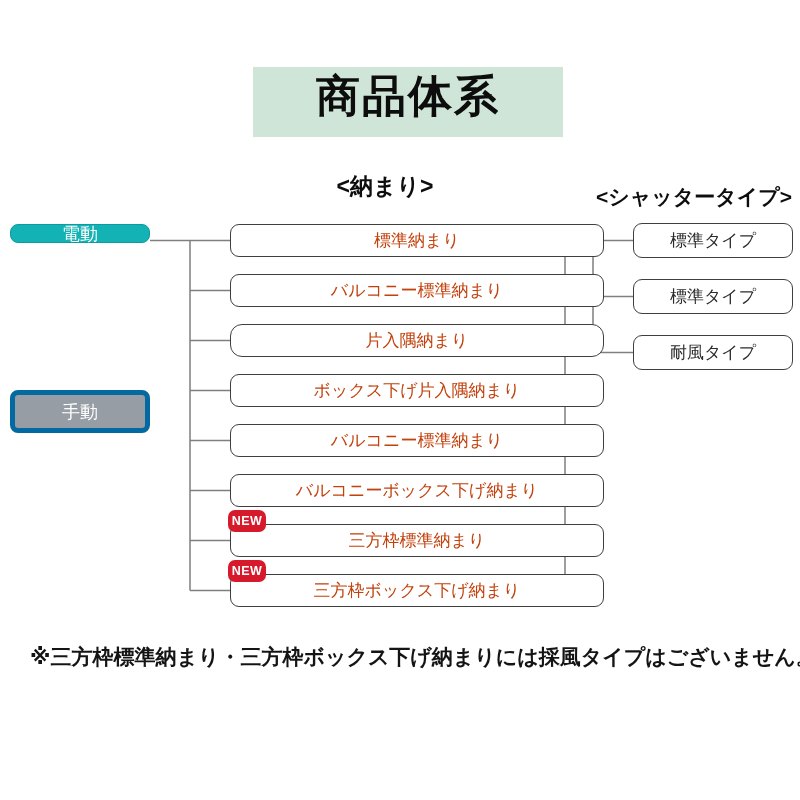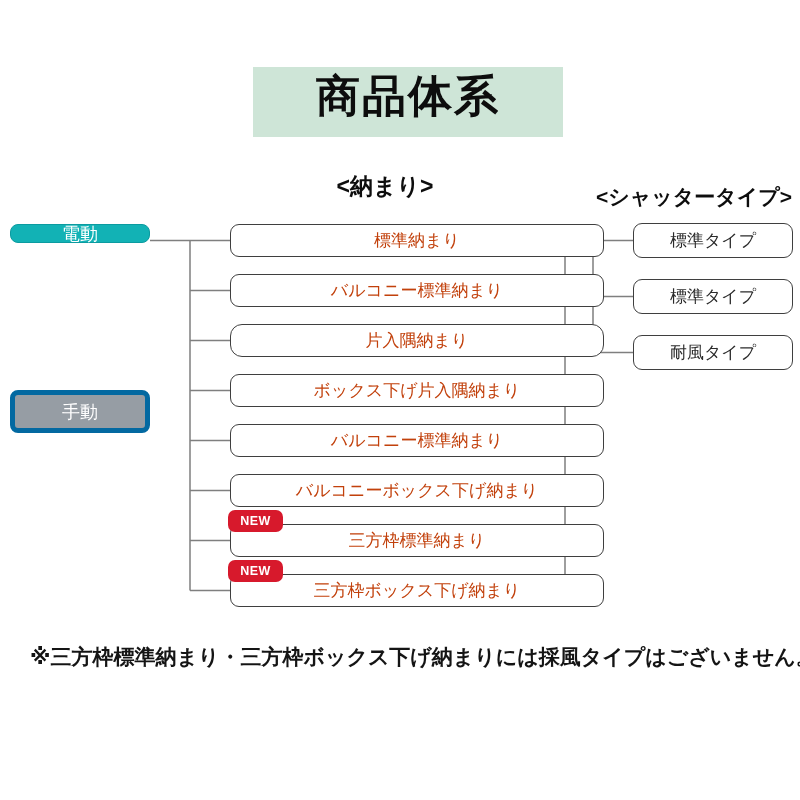--- a/index.html
+++ b/index.html
@@ -30,21 +30,21 @@
   .nbox {
     position: absolute; left: 230px; width: 374px; height: 33px; z-index: 2;
     background: #ffffff; border: 1.4px solid #3f3f3f; border-radius: 9px;
     font-size: 17px; color: #c2410c;
     display: flex; align-items: center; justify-content: center;
   }
   .r0 { top: 224px; } .r1 { top: 274px; } .r2 { top: 324px; border-radius: 12px; } .r3 { top: 374px; }
   .r4 { top: 424px; } .r5 { top: 474px; } .r6 { top: 524px; } .r7 { top: 574px; }
 
   .new-badge {
-    position: absolute; left: 228px; width: 55px; height: 22px; z-index: 3;
+    position: absolute; left: 228px; width: 38px; height: 22px; z-index: 3;
     background: #d7192c; border-radius: 7px; color: #ffffff;
     font-size: 12.5px; font-weight: bold; letter-spacing: 0.5px;
     display: flex; align-items: center; justify-content: center;
   }
   .b6 { top: 510px; } .b7 { top: 560px; }
 
   .sbox {
     position: absolute; left: 633px; width: 160px; height: 35px; z-index: 2;
     background: #ffffff; border: 1.4px solid #3f3f3f; border-radius: 9px;
     font-size: 17px; color: #2b2b2b;

